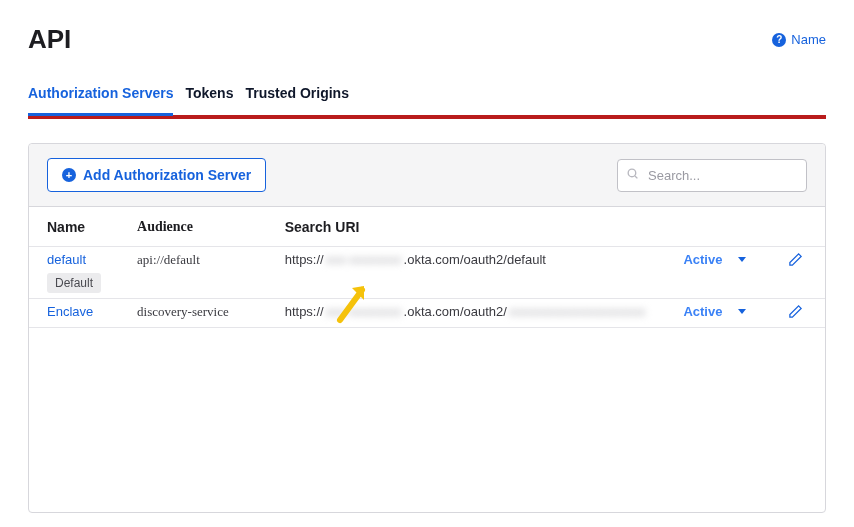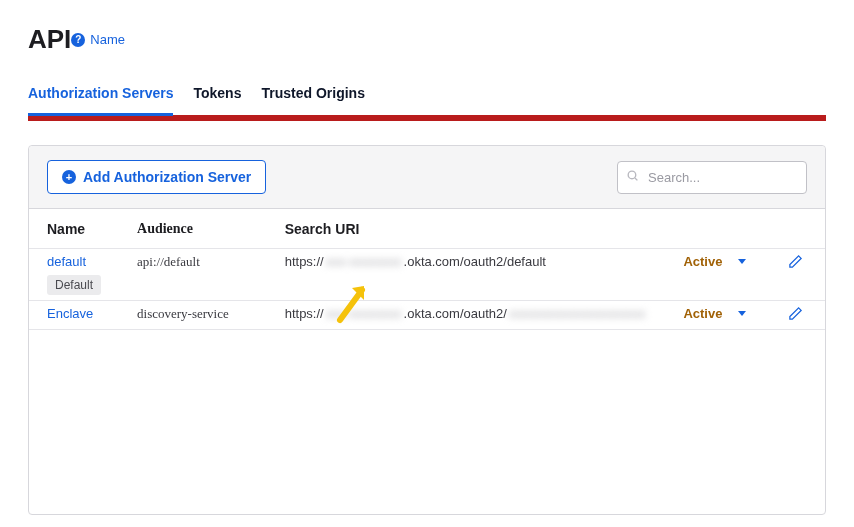--- a/index.html
+++ b/index.html
@@ -1,22 +1,22 @@
 <!DOCTYPE html>
 <html><head>
   <meta charset="utf-8">
   <style>
     * { box-sizing: border-box; margin: 0; padding: 0; }
     body { font-family: -apple-system, BlinkMacSystemFont, "Segoe UI", Helvetica, Arial, sans-serif; font-size: 14px; color: #1d1d21; background: #fff; width: 854px; height: 527px; overflow: hidden; }
     .page { padding: 24px 28px; }
-    .header-row { display: flex; justify-content: flex-start; align-items: center; margin-bottom: 20px; }
+    .header-row { display: flex; justify-content: space-between; align-items: center; margin-bottom: 20px; }
     .page-title { font-size: 26px; font-weight: 600; }
     .help-link { color: #1662dd; font-size: 13px; display: inline-flex; align-items: center; gap: 5px; cursor: pointer; }
     .help-link .icon-circle { display: inline-flex; width: 14px; height: 14px; border-radius: 50%; background: #1662dd; color: #fff; font-size: 10px; font-weight: 700; align-items: center; justify-content: center; }
-    .tabs { display: flex; gap: 20px; border-bottom: 6px solid #b91c1c; }
+    .tabs { display: flex; gap: 12px; border-bottom: 4px solid #b91c1c; }
     .tab { padding: 10px 0 12px 0; font-size: 14px; font-weight: 600; color: #0f172a; cursor: pointer; border-bottom: 3px solid transparent; margin-bottom: -1px; }
     .tab.active { color: #1662dd; border-bottom-color: #1662dd; }
     .panel { margin-top: 24px; border: 1px solid #d7d7dc; border-radius: 4px; background: #fff; min-height: 370px; }
     .toolbar { display: flex; justify-content: space-between; align-items: center; padding: 14px 18px; background: #f5f5f6; border-bottom: 1px solid #d7d7dc; border-radius: 4px 4px 0 0; }
     .add-btn { display: inline-flex; align-items: center; gap: 7px; border: 1px solid #1662dd; color: #1662dd; background: #fff; padding: 8px 14px; border-radius: 4px; font-size: 14px; font-weight: 600; cursor: pointer; }
     .add-btn .plus-circle { width: 14px; height: 14px; border-radius: 50%; background: #1662dd; color: #fff; display: inline-flex; align-items: center; justify-content: center; font-size: 11px; font-weight: 700; line-height: 1; }
     .search-wrap { position: relative; }
     .search-input { width: 190px; padding: 8px 10px 8px 30px; border: 1px solid #c1c1c7; border-radius: 4px; font-size: 13px; color: #737373; background: #fff; }
     .search-input::placeholder { color: #9a9aa2; }
     .search-wrap .search-ico { position: absolute; left: 9px; top: 50%; transform: translateY(-50%); color: #b8b8bf; pointer-events: none; }
@@ -26,21 +26,21 @@
     tr:last-child td { border-bottom: 1px solid #e5e5e9; }
     .col-name { width: 10%; }
     .col-aud { width: 22%; font-family: Liberation Serif, serif; }
     .col-uri { width: 48%; }
     .col-status { width: 12%; text-align: right; }
     .col-edit { width: 8%; text-align: right; padding-right: 22px; }
     .name-link { color: #1662dd; cursor: pointer; }
     .default-badge { display: inline-block; background: #ebebed; color: #4a4a50; font-size: 12px; padding: 3px 8px; border-radius: 3px; margin-top: 6px; }
     .uri-cell { white-space: nowrap; display: flex; }
     .blur { display: inline-block; filter: blur(3.5px); color: #b0b0b5; user-select: none; margin: 0 2px; }
-    .status-btn { display: inline-flex; align-items: center; gap: 16px; color: #a16207; font-weight: 600; font-size: 13px; cursor: pointer; }
+    .status-btn { display: inline-flex; align-items: center; gap: 16px; color: #3b82f6; font-weight: 600; font-size: 13px; cursor: pointer; }
     .caret-down { width: 0; height: 0; border-left: 4px solid transparent; border-right: 4px solid transparent; border-top: 5px solid #1662dd; }
     .pencil { color: #1662dd; cursor: pointer; display: inline-flex; }
     .arrow-annotation { position: absolute; pointer-events: none; }
     .page-wrap { position: relative; }
   </style>
 </head>
 <body>
 
 <div class="page page-wrap">
   <div class="header-row">

